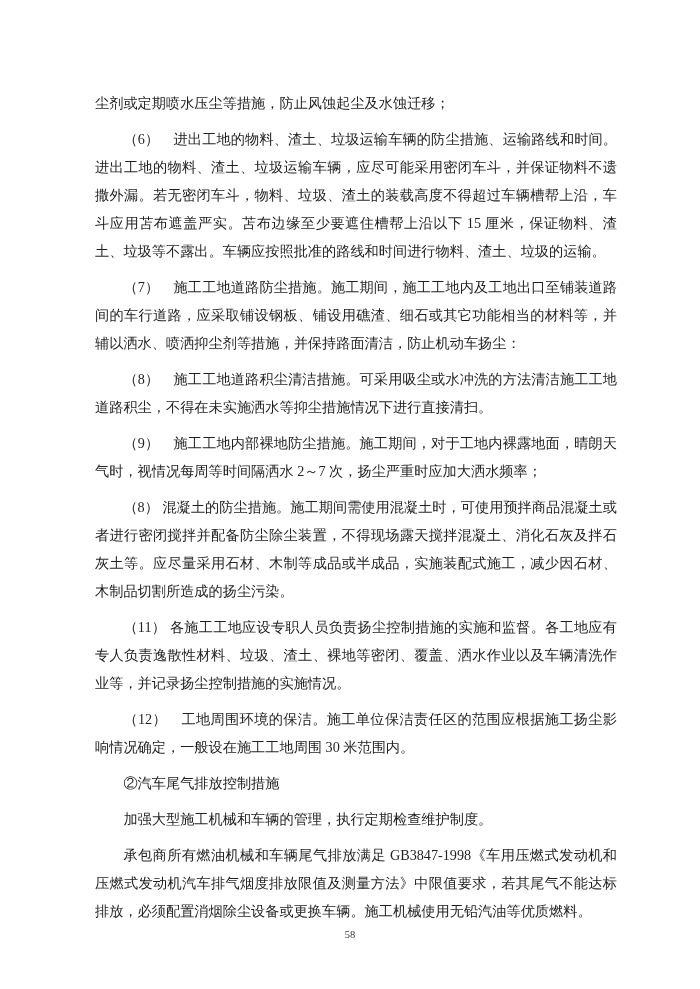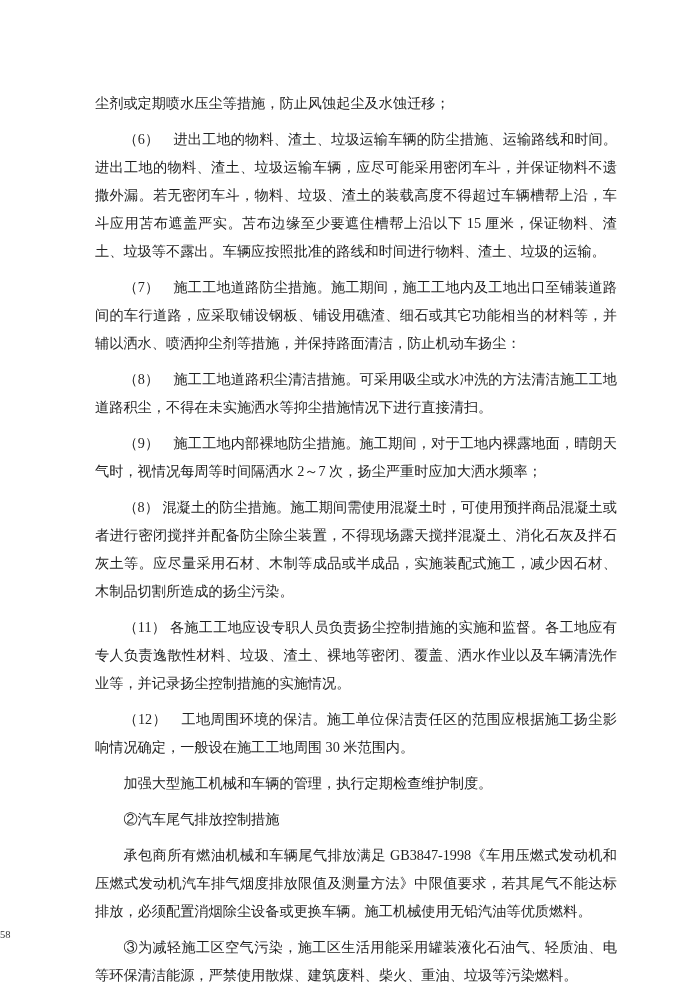--- a/index.html
+++ b/index.html
@@ -31,37 +31,37 @@
     text-align: justify;
   }
   .para.indent {
     text-indent: 2em;
   }
   .page-number {
     position: absolute;
     top: 928px;
     left: 0;
     width: 100%;
+    text-align: center;
     font-size: 10.5px;
     color: #333333;
     line-height: 14px;
   }
 </style>
 </head>
 <body>
 
 <div class="doc-page">
   <div class="doc-body">
     <p class="para">尘剂或定期喷水压尘等措施，防止风蚀起尘及水蚀迁移；</p>
     <p class="para indent">（6）　进出工地的物料、渣土、垃圾运输车辆的防尘措施、运输路线和时间。进出工地的物料、渣土、垃圾运输车辆，应尽可能采用密闭车斗，并保证物料不遗撒外漏。若无密闭车斗，物料、垃圾、渣土的装载高度不得超过车辆槽帮上沿，车斗应用苫布遮盖严实。苫布边缘至少要遮住槽帮上沿以下 15 厘米，保证物料、渣土、垃圾等不露出。车辆应按照批准的路线和时间进行物料、渣土、垃圾的运输。</p>
     <p class="para indent">（7）　施工工地道路防尘措施。施工期间，施工工地内及工地出口至铺装道路间的车行道路，应采取铺设钢板、铺设用礁渣、细石或其它功能相当的材料等，并辅以洒水、喷洒抑尘剂等措施，并保持路面清洁，防止机动车扬尘：</p>
     <p class="para indent">（8）　施工工地道路积尘清洁措施。可采用吸尘或水冲洗的方法清洁施工工地道路积尘，不得在未实施洒水等抑尘措施情况下进行直接清扫。</p>
     <p class="para indent">（9）　施工工地内部裸地防尘措施。施工期间，对于工地内裸露地面，晴朗天气时，视情况每周等时间隔洒水 2～7 次，扬尘严重时应加大洒水频率；</p>
     <p class="para indent">（8） 混凝土的防尘措施。施工期间需使用混凝土时，可使用预拌商品混凝土或者进行密闭搅拌并配备防尘除尘装置，不得现场露天搅拌混凝土、消化石灰及拌石灰土等。应尽量采用石材、木制等成品或半成品，实施装配式施工，减少因石材、木制品切割所造成的扬尘污染。</p>
     <p class="para indent">（11） 各施工工地应设专职人员负责扬尘控制措施的实施和监督。各工地应有专人负责逸散性材料、垃圾、渣土、裸地等密闭、覆盖、洒水作业以及车辆清洗作业等，并记录扬尘控制措施的实施情况。</p>
     <p class="para indent">（12）　工地周围环境的保洁。施工单位保洁责任区的范围应根据施工扬尘影响情况确定，一般设在施工工地周围 30 米范围内。</p>
+    <p class="para indent">②汽车尾气排放控制措施</p>
     <p class="para indent">加强大型施工机械和车辆的管理，执行定期检查维护制度。</p>
-    <p class="para indent">②汽车尾气排放控制措施</p>
     <p class="para indent">承包商所有燃油机械和车辆尾气排放满足 GB3847-1998《车用压燃式发动机和压燃式发动机汽车排气烟度排放限值及测量方法》中限值要求，若其尾气不能达标排放，必须配置消烟除尘设备或更换车辆。施工机械使用无铅汽油等优质燃料。</p>
-    <p class="para indent">③为减轻施工区空气污染，施工区生活用能采用罐装液化石油气、轻质油、电等环保清洁能源，严禁使用散煤、建筑废料、柴火、重油、垃圾等污染燃料。</p>
   </div>
   <div class="page-number">58</div>
 </div>
 
 </body></html>

